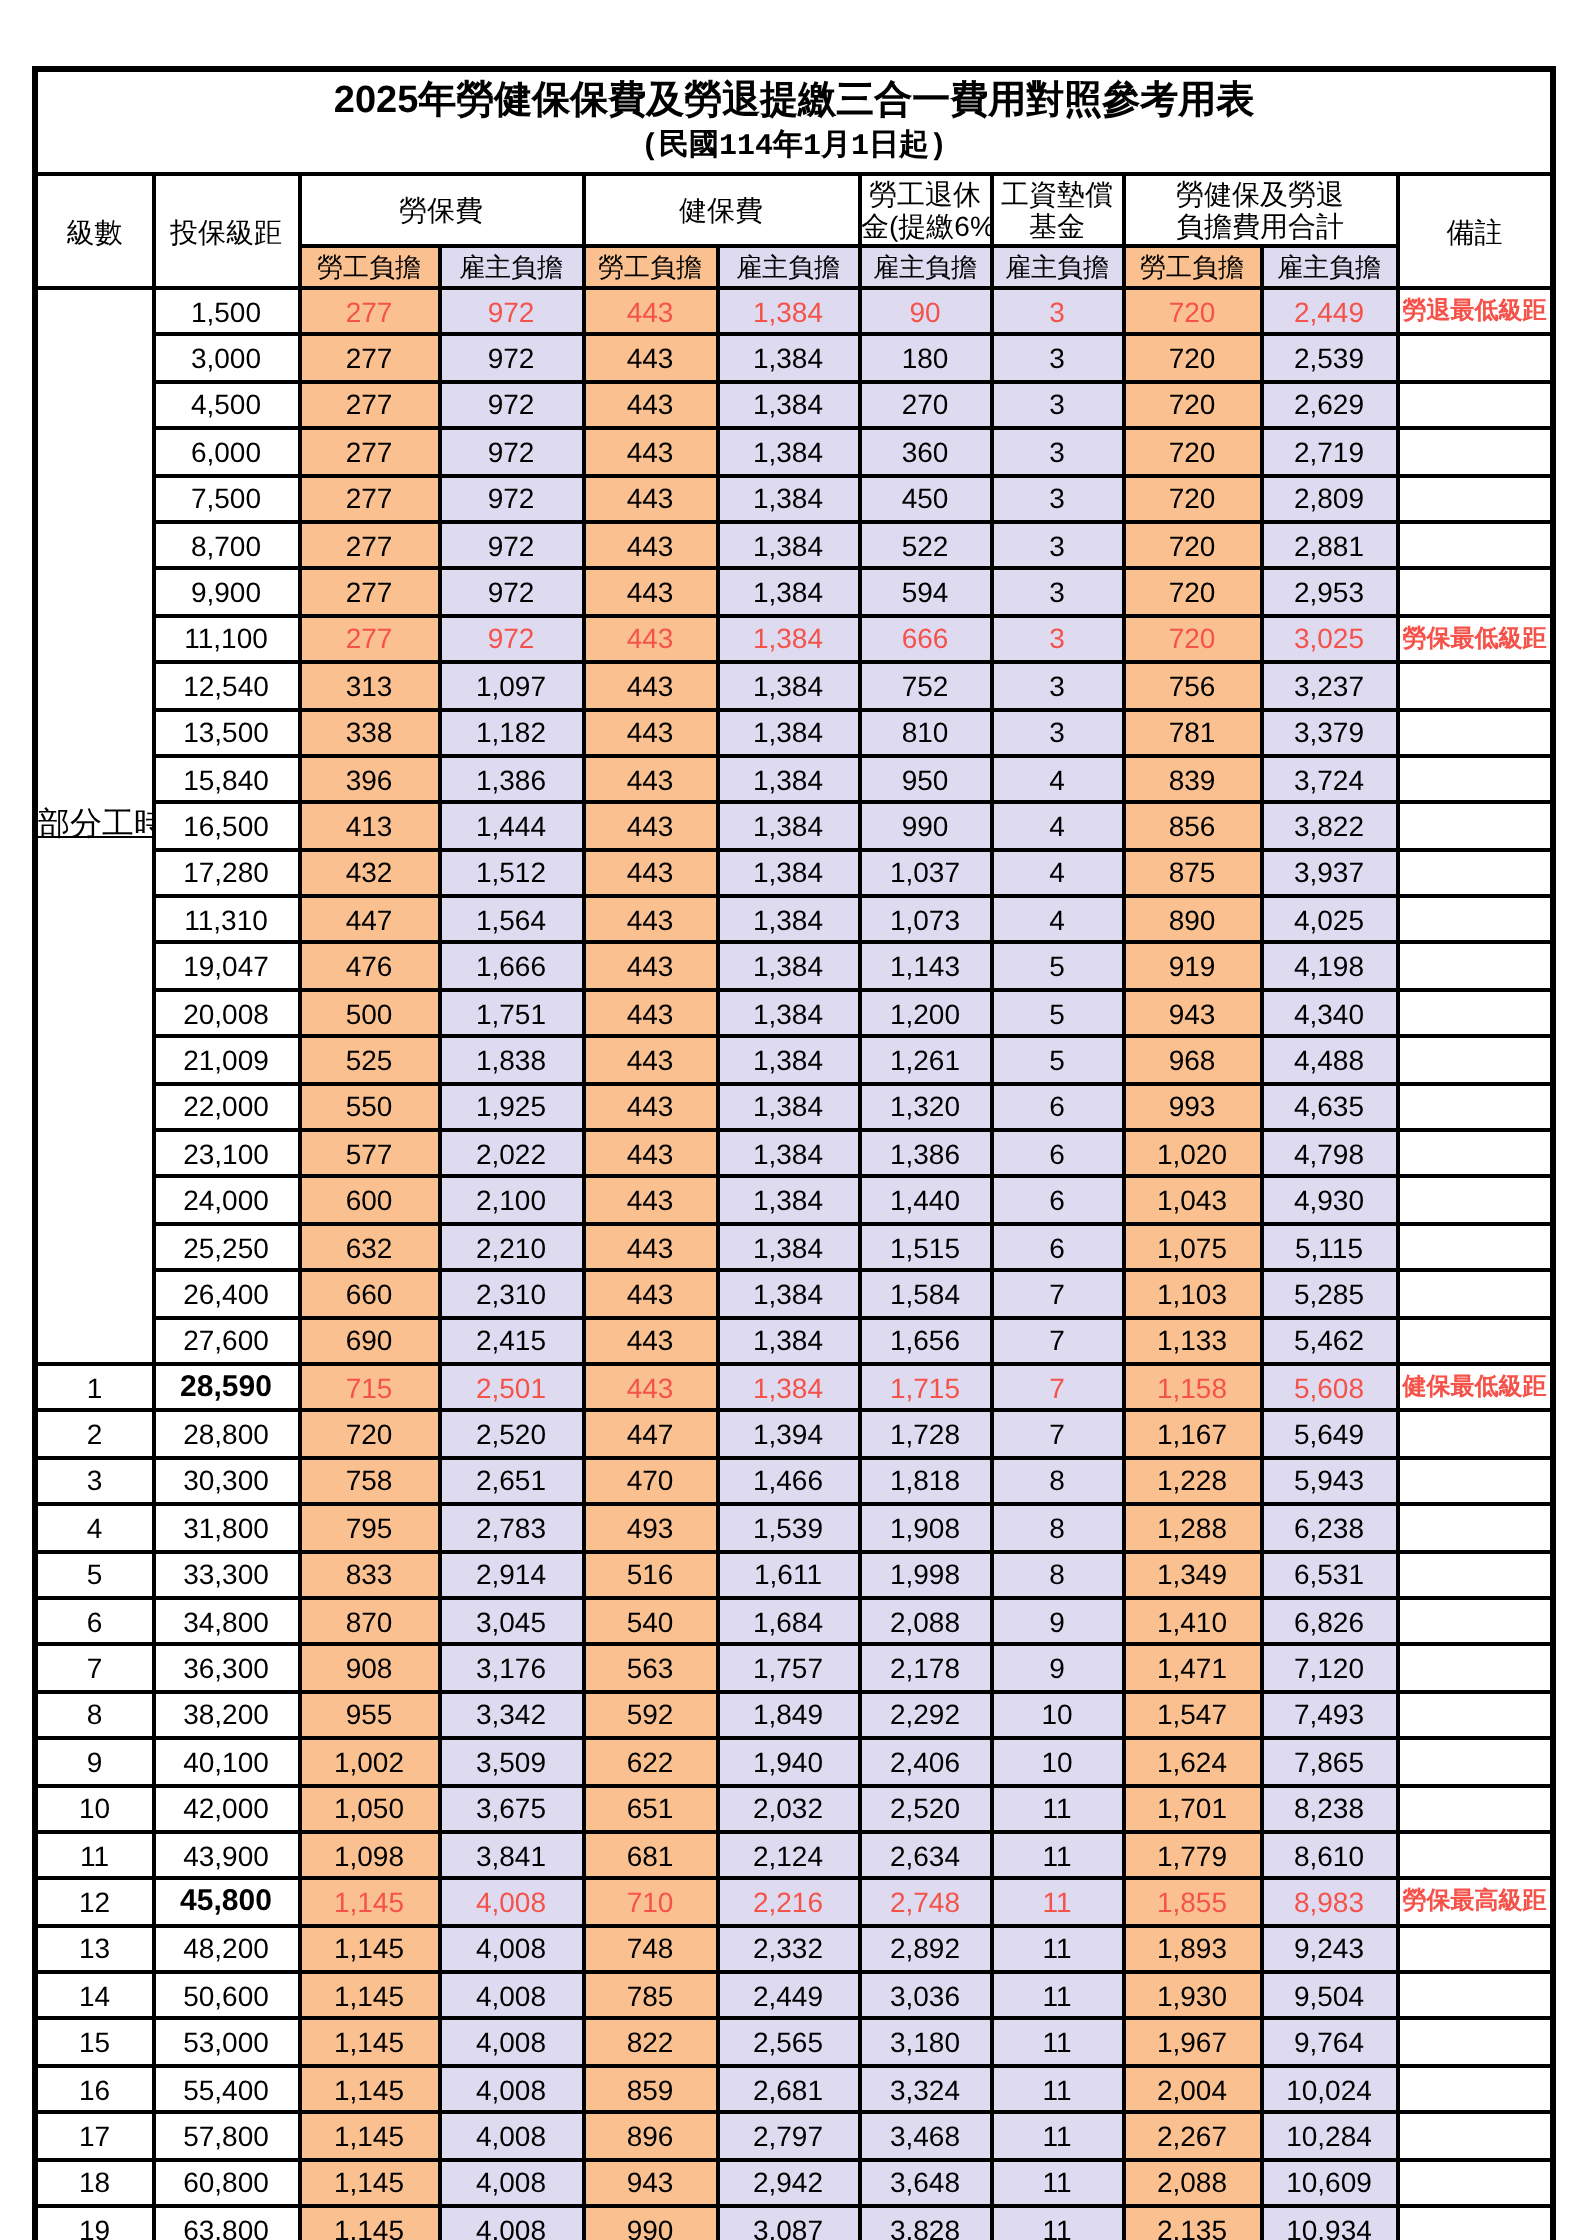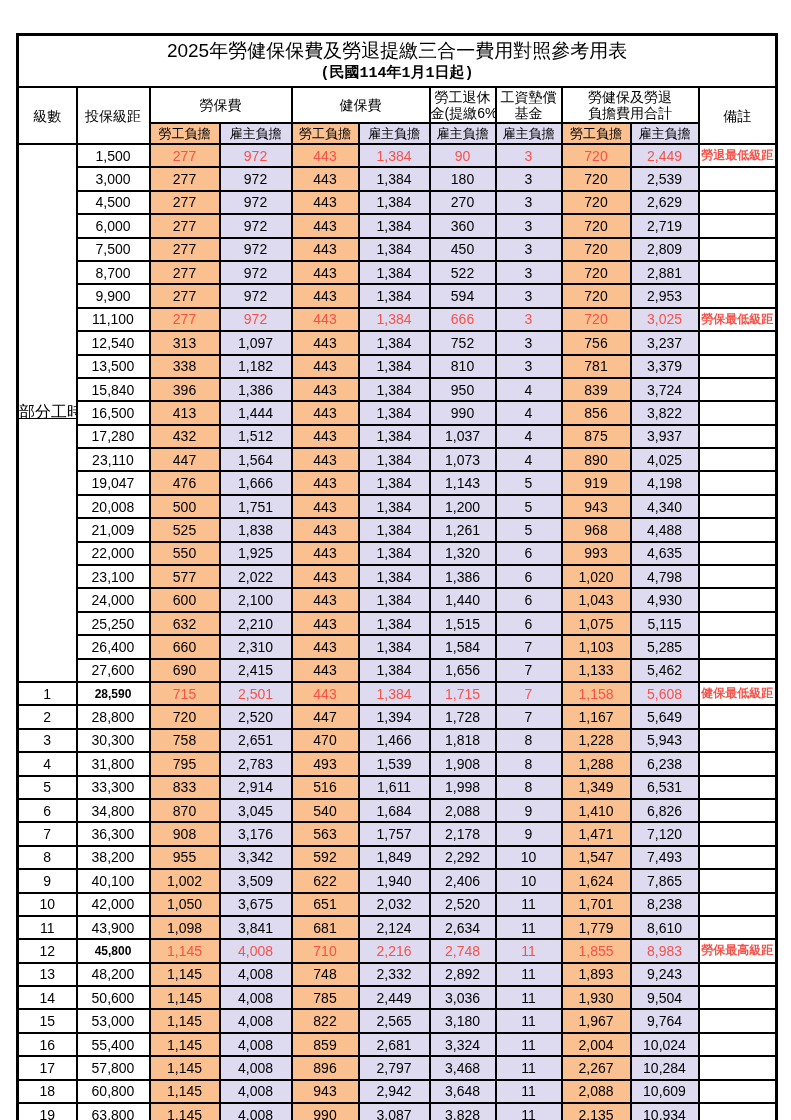--- a/index.html
+++ b/index.html
@@ -13,30 +13,30 @@
     width:759px;margin:33px 0 0 16px;
     border:3px solid #000;
   }
   td,th{
     border:2px solid #000;
     text-align:center;vertical-align:middle;
     padding:0;overflow:hidden;white-space:nowrap;
     font-size:14px;font-weight:normal;
   }
   .title-cell{height:50px;}
-  .title-line1{font-size:19px;font-weight:normal;line-height:26px;}
+  .title-line1{font-size:19px;font-weight:bold;line-height:26px;}
   .title-line2{font-size:15px;font-weight:bold;line-height:20px;font-family:Liberation Mono, monospace;}
   .h1{height:34px;font-size:14px;line-height:16px;}
   .h2{height:19px;font-size:13px;}
   td.data{height:21.4px;font-size:14px;}
   .o{background:var(--emp-bg,#FAC090);}
   .p{background:var(--er-bg,#DEDAF0);}
   tr.hl td.val{color:var(--red,#F5524A);}
   td.remark{font-size:12px;color:var(--red,#F5524A);font-weight:bold;padding:0 0;}
-  td.bold-br{font-weight:bold;font-size:12px;}
+  td.bold-br{font-weight:bold;font-size:15px;}
   td.part-time{font-size:16px;text-decoration:underline;}
   td.level{font-size:14px;}
 </style>
 </head>
 <body>
 
 <table>
   <colgroup>
     <col style="width:59px">
       <col style="width:73px">
@@ -239,21 +239,21 @@
         <td class="data val p">1,512</td>
         <td class="data val o">443</td>
         <td class="data val p">1,384</td>
         <td class="data val p">1,037</td>
         <td class="data val p">4</td>
         <td class="data val o">875</td>
         <td class="data val p">3,937</td>
         <td class="data remark"></td>
       </tr>
       <tr>
-        <td class="data">23,110</td>
+        <td class="data">11,310</td>
         <td class="data val o">447</td>
         <td class="data val p">1,564</td>
         <td class="data val o">443</td>
         <td class="data val p">1,384</td>
         <td class="data val p">1,073</td>
         <td class="data val p">4</td>
         <td class="data val o">890</td>
         <td class="data val p">4,025</td>
         <td class="data remark"></td>
       </tr>

